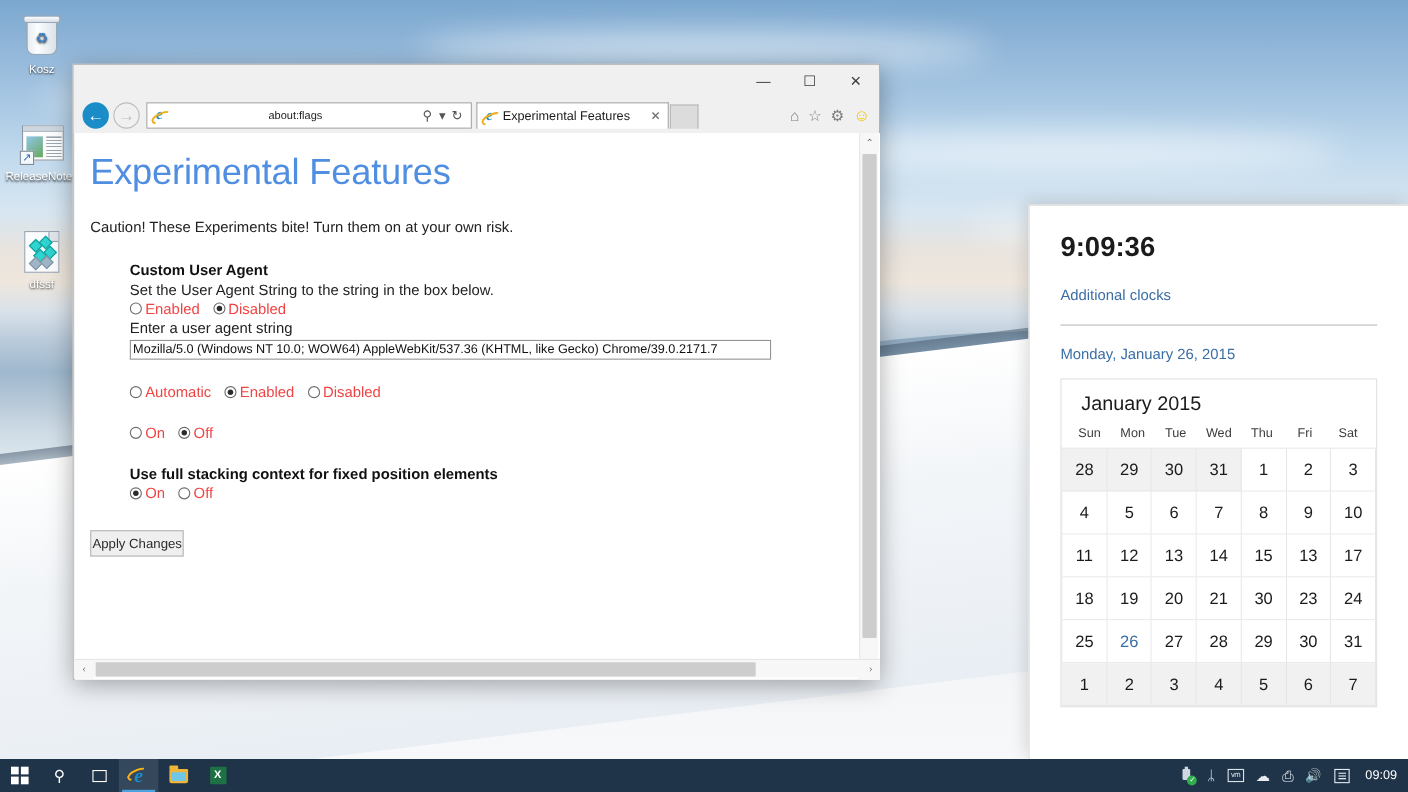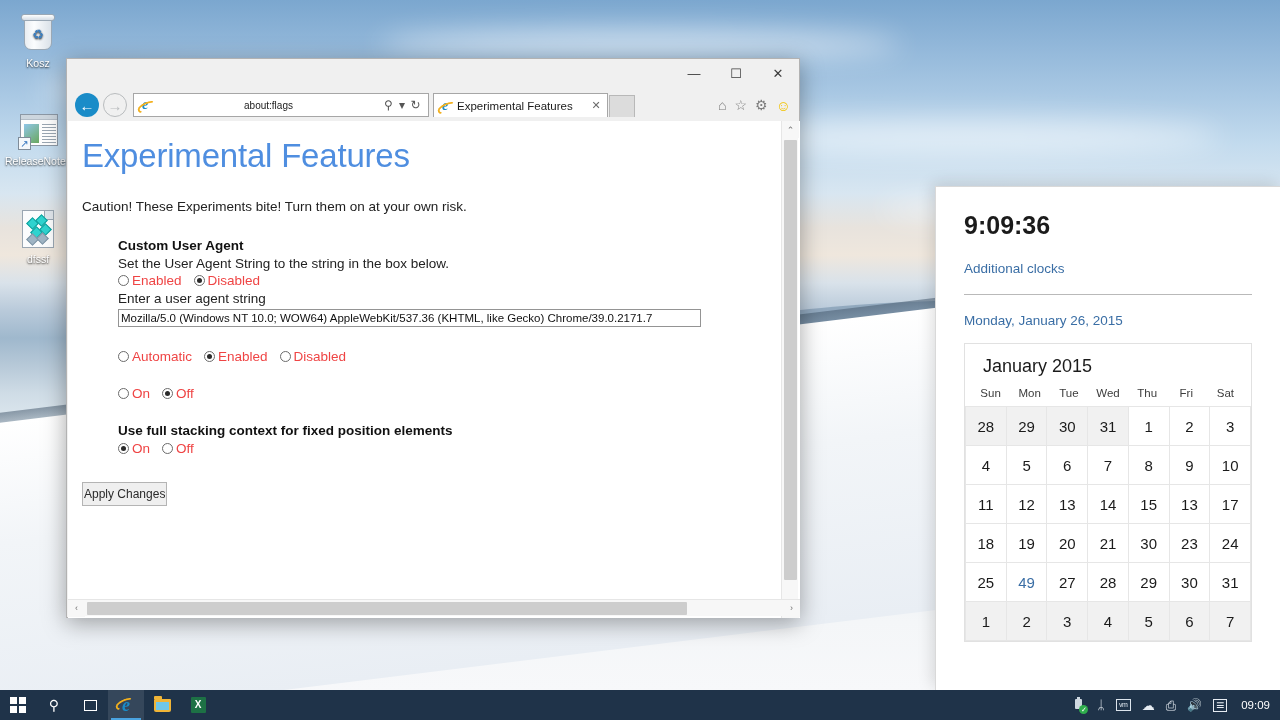--- a/index.html
+++ b/index.html
@@ -553,21 +553,21 @@
         <div class="cal-cell">13</div>
         <div class="cal-cell">17</div>
         <div class="cal-cell">18</div>
         <div class="cal-cell">19</div>
         <div class="cal-cell">20</div>
         <div class="cal-cell">21</div>
         <div class="cal-cell">30</div>
         <div class="cal-cell">23</div>
         <div class="cal-cell">24</div>
         <div class="cal-cell">25</div>
-        <div class="cal-cell today">49</div>
+        <div class="cal-cell today">26</div>
         <div class="cal-cell">27</div>
         <div class="cal-cell">28</div>
         <div class="cal-cell">29</div>
         <div class="cal-cell">30</div>
         <div class="cal-cell">31</div>
         <div class="cal-cell other">1</div>
         <div class="cal-cell other">2</div>
         <div class="cal-cell other">3</div>
         <div class="cal-cell other">4</div>
         <div class="cal-cell other">5</div>

